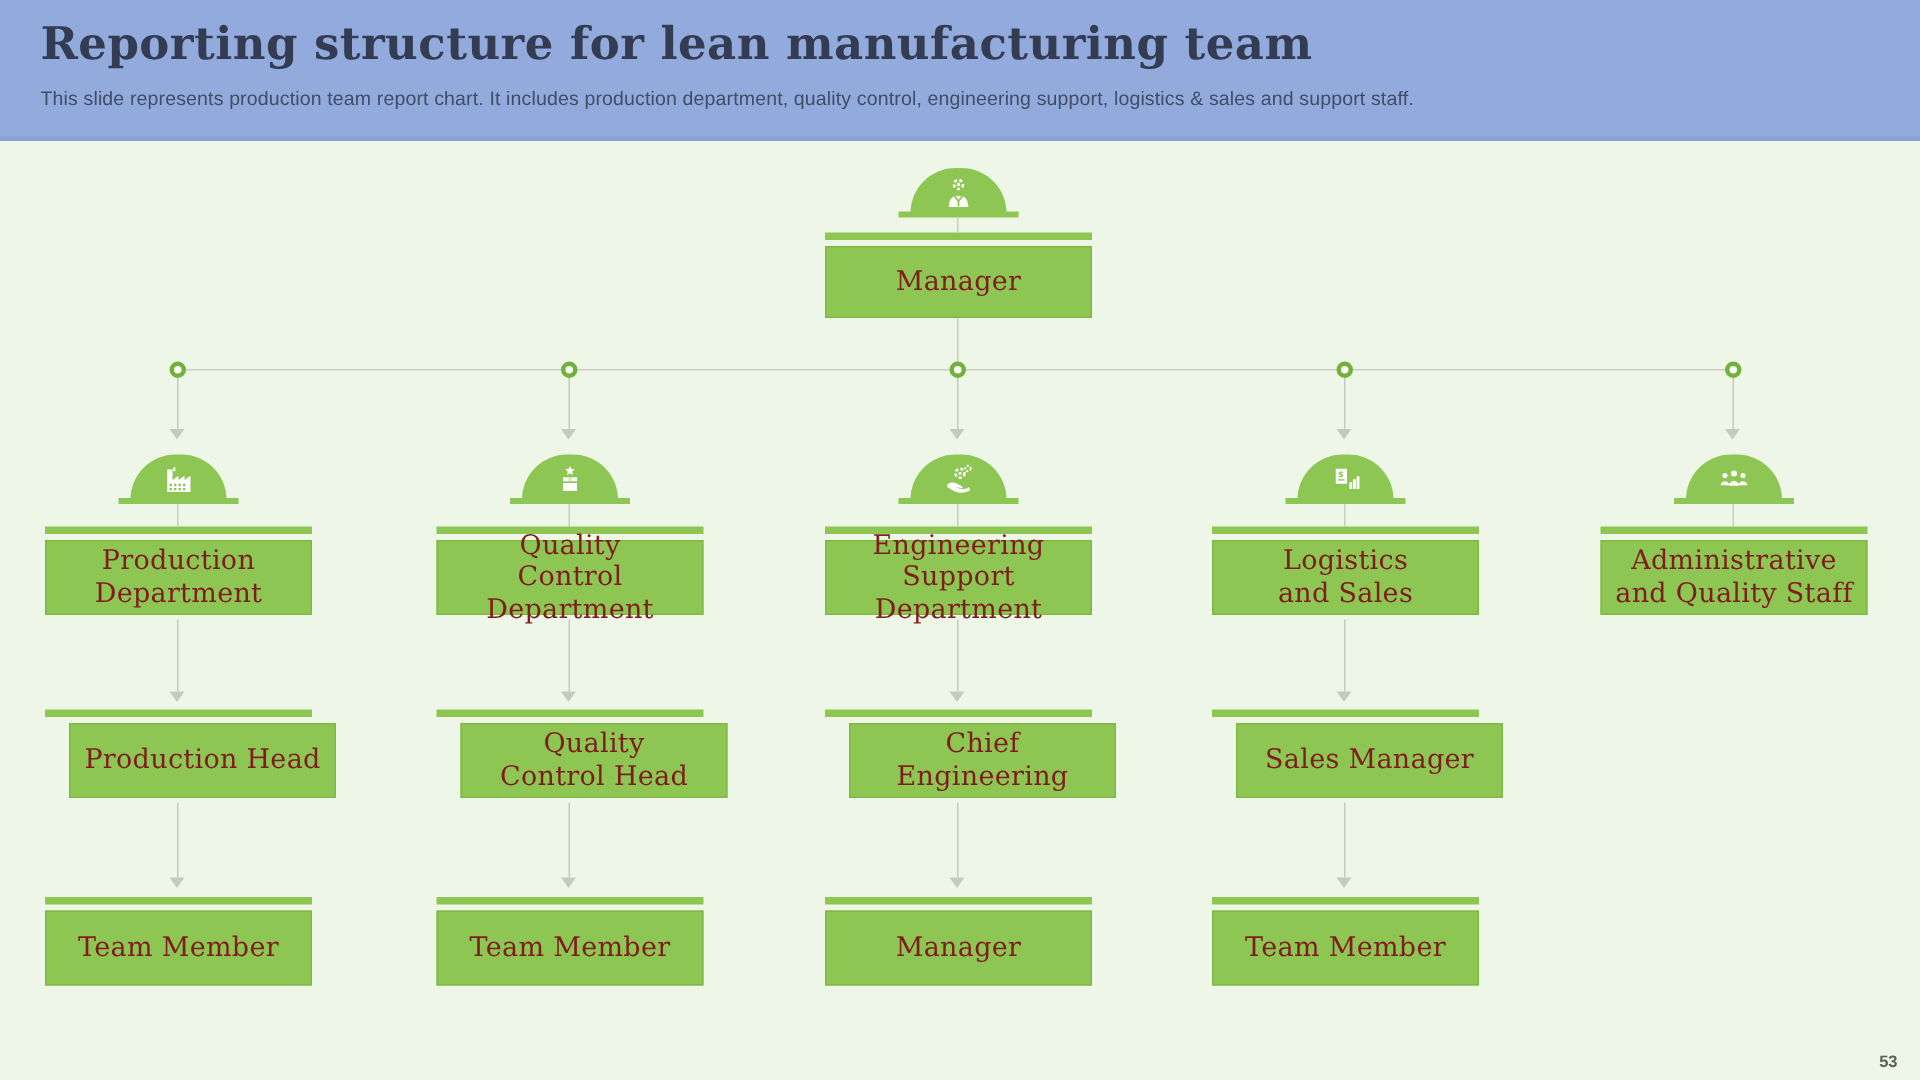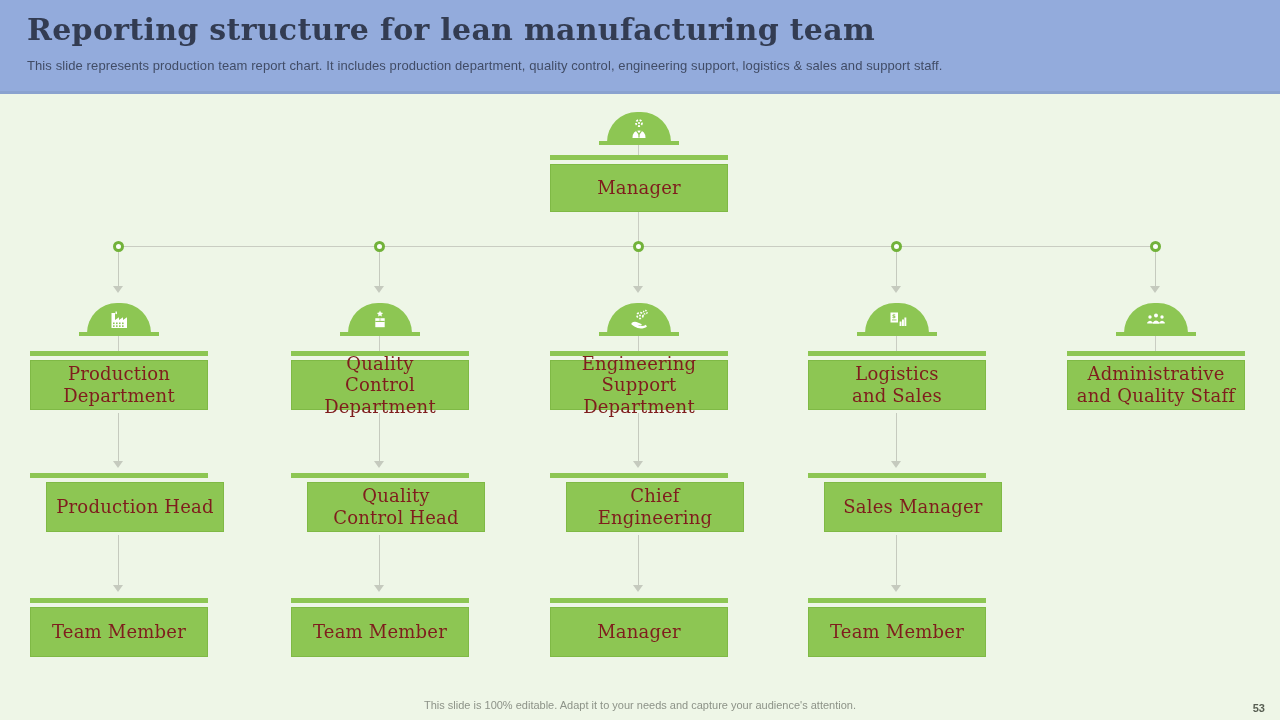--- a/index.html
+++ b/index.html
@@ -304,16 +304,15 @@
     </div>
     <div class="dome-base"></div>
     <div class="vline icon-drop"></div>
     <div class="bar bar-0"></div>
     <div class="box box-0">
       <span class="box-label">Administrative
 and Quality Staff</span>
     </div>
   </div>
 
-  <div class="footer-note">This slide is 100% editable. Adapt it to your needs and capture your audience's attention.</div>
   <div class="page-number">53</div>
 
 </div>
 
 </body></html>

